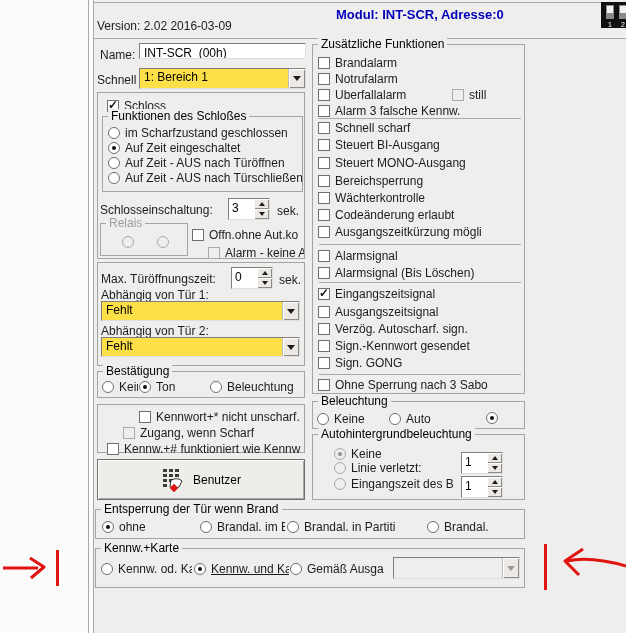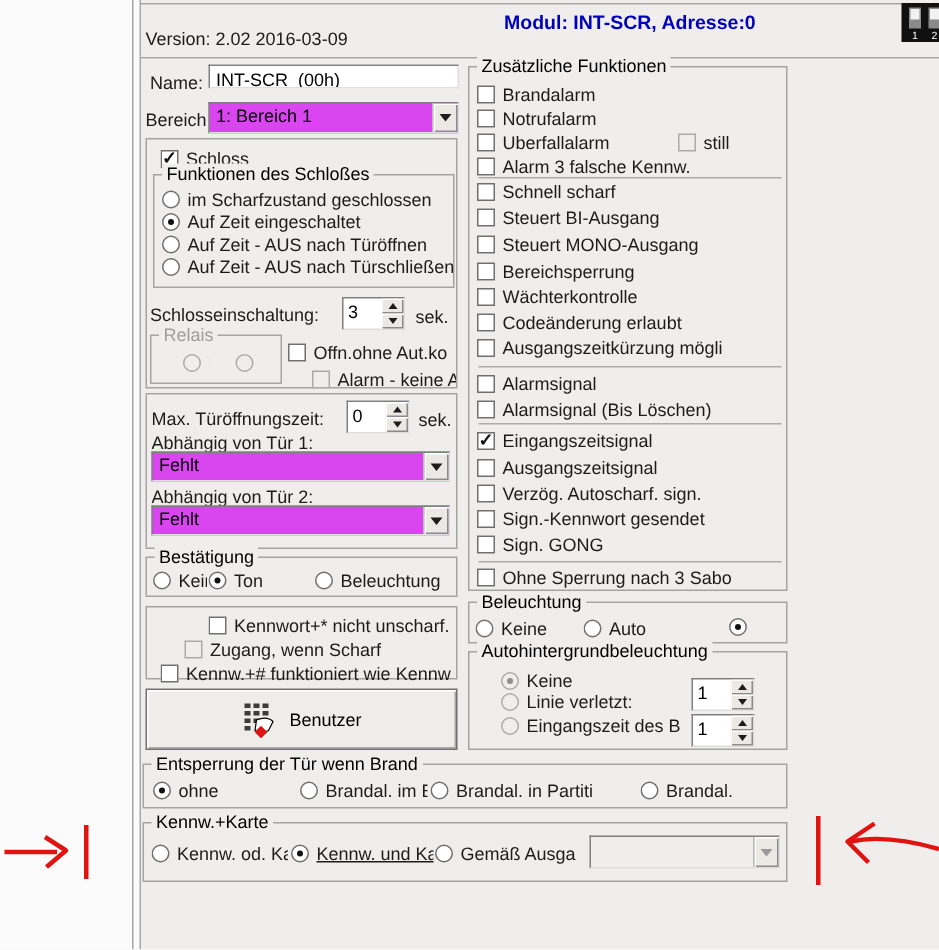--- a/index.html
+++ b/index.html
@@ -19,21 +19,21 @@
          overflow:hidden; white-space:nowrap; font-size:12px; color:#1c1c1c; height:14px; }
   .cb { width:12px; height:12px; background:#fff; border:1px solid #6f6f6f; flex:none; position:relative; }
   .cb.on::after { content:"✓"; position:absolute; left:0; top:-3px; font-size:12px; font-weight:bold; color:#111; }
   .cb.dis { background:#f0eeec; border-color:#aaaaaa; }
   .rd { width:12px; height:12px; border-radius:50%; background:#fff; border:1px solid #6f6f6f; flex:none; position:relative; }
   .rd.on::after { content:""; position:absolute; left:3px; top:3px; width:4px; height:4px; border-radius:50%; background:#111; }
   .rd.dis { background:#f0eeec; border-color:#ababab; }
   .rd.dis.on::after { background:#8f8f8f; }
   .input { position:absolute; background:#fff; border:1px solid; border-color:#7f7f7f #dedede #dedede #7f7f7f;
            font-size:12px; padding:2px 4px; white-space:pre; overflow:hidden; }
-  .combo { position:absolute; display:flex; background:#d946ef; border:1px solid;
+  .combo { position:absolute; display:flex; background:#fde047; border:1px solid;
            border-color:#7f7f7f #dedede #dedede #7f7f7f; }
   .combo-val { flex:1; padding:1px 4px; font-size:12px; white-space:pre; overflow:hidden; }
   .combo-btn { width:17px; background:#ece9e4; border-left:1px solid #bcbcbc;
                box-shadow: inset 1px 1px 0 #ffffff, inset -1px -1px 0 #8b8b8b;
                display:flex; align-items:center; justify-content:center; flex:none; }
   .tri-dn { width:0; height:0; border-left:4px solid transparent; border-right:4px solid transparent; border-top:5px solid #1d1d1d; }
   .combo.dis { background:#f0eeec; }
   .combo.dis .tri-dn { border-top-color:#9a9a9a; }
   .spin { position:absolute; display:flex; background:#fff; border:1px solid;
           border-color:#7f7f7f #dedede #dedede #7f7f7f; }
@@ -71,21 +71,21 @@
       </div>
     <div class="slot" style="left:18px;">
         <div class="knob"></div>
       </div>
     <div class="num" style="left:7px;">1</div>
     <div class="num" style="left:20px;">2</div>
   </div>
 
   <div class="lbl" style="left:100px; top:48px;">Name:</div>
   <div class="input" style="left:139px; top:43px; width:167px; height:16px;">INT-SCR  (00h)</div>
-  <div class="lbl" style="left:97px; top:73px;">Bereich</div>
+  <div class="lbl" style="left:97px; top:73px;">Schnell</div>
   <div class="combo" style="left:139px; top:68px; width:167px; height:21px;">
     <span class="combo-val">1: Bereich 1</span>
     <span class="combo-btn">
         <span class="tri-dn"></span>
       </span>
   </div>
 
   <div class="grp" style="left:97px; top:92px; width:208px; height:167px;"></div>
   <div class="row" style="left:107px; top:99px; width:180px;">
     <span class="cb on"></span>

